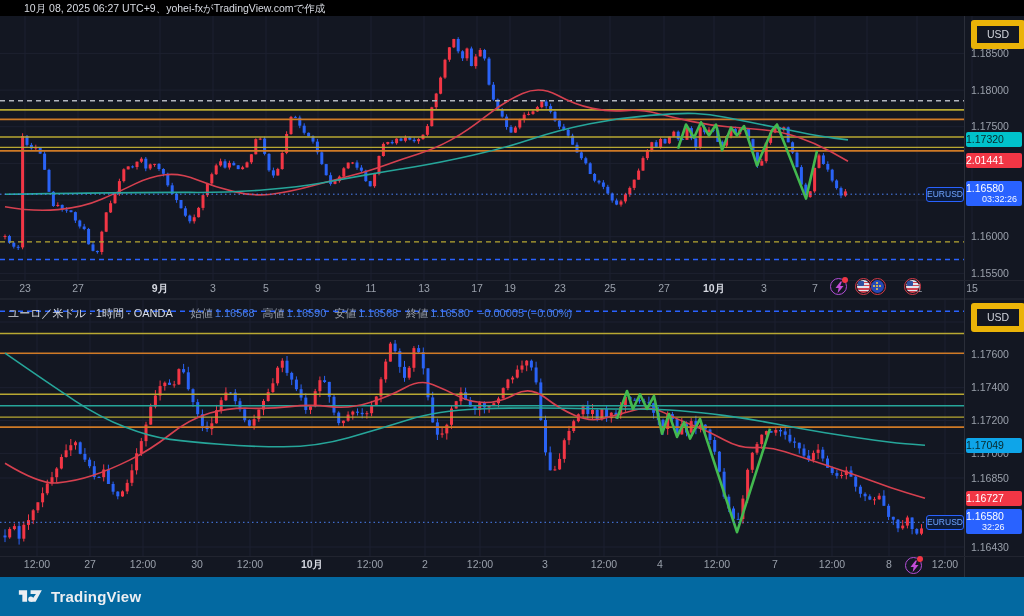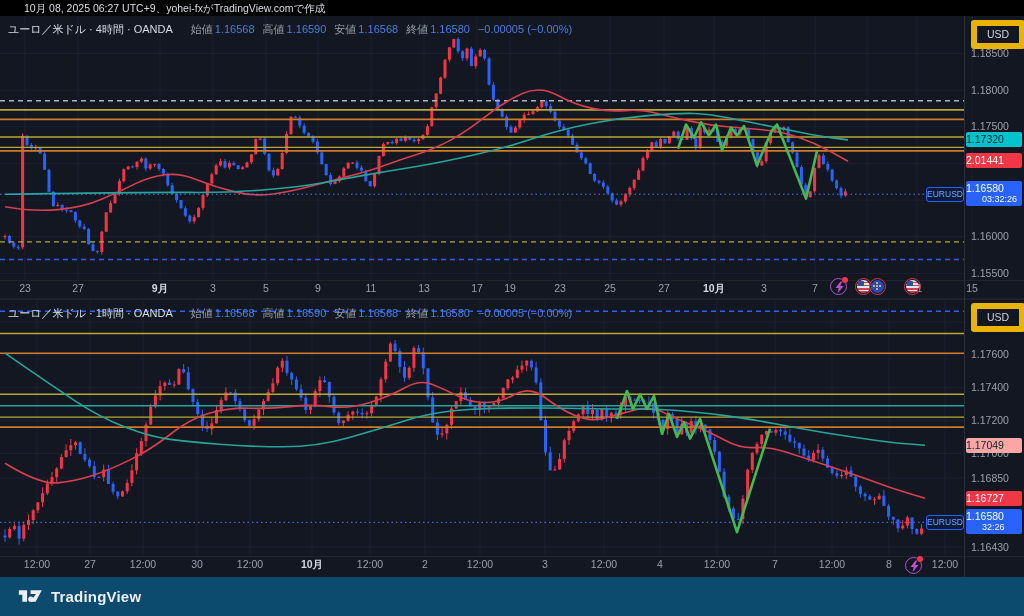--- a/index.html
+++ b/index.html
@@ -26,21 +26,21 @@
   .evt.flash{border:1.8px solid #b44fd8;background:#131722;}
   .evt.flash svg{position:absolute;left:2.5px;top:1.5px;}
   .evt.flag-us{border:1.8px solid #d63a47;overflow:hidden;}
   .evt.flag-us .inner{position:absolute;inset:1px;border-radius:50%;
        background:repeating-linear-gradient(180deg,#dfe4ee 0 1.6px,#cf4250 1.6px 3.2px);}
   .evt.flag-us .canton{position:absolute;left:1.5px;top:2px;width:6px;height:4.5px;background:#2e4f9e;border-radius:1px;}
   .evt.flag-eu{border:1.8px solid #d63a47;overflow:hidden;}
   .evt.flag-eu .inner{position:absolute;inset:1px;border-radius:50%;background:#2449b8;}
   .evt.flag-eu .stars{position:absolute;left:6px;top:6px;width:2px;height:2px;border-radius:50%;background:#ffd23e;
        box-shadow:3px 0 0 #ffd23e,-3px 0 0 #ffd23e,0 3px 0 #ffd23e,0 -3px 0 #ffd23e;}
-  .footer{position:absolute;left:0;top:577px;width:1024px;height:39px;background:#0c4a6e;}
+  .footer{position:absolute;left:0;top:577px;width:1024px;height:39px;background:#0369a1;}
   .brand{position:absolute;left:18px;top:9px;display:flex;align-items:center;color:#e6e8ec;}
   .brand .word{font-size:15px;font-weight:bold;letter-spacing:.2px;margin-left:7px;color:#eceef2;}
 </style>
 </head>
 <body>
 
 <div id="app">
   <div class="watermark-bar">10月 08, 2025 06:27 UTC+9、yohei-fxがTradingView.comで作成</div>
 
   <div class="chart-area">
@@ -950,21 +950,20 @@
           <text x="832" y="552" fill="#9aa0ab" font-size="10.5" text-anchor="middle" font-weight="normal" font-family="Liberation Sans, sans-serif">12:00</text>
           <text x="889" y="552" fill="#9aa0ab" font-size="10.5" text-anchor="middle" font-weight="normal" font-family="Liberation Sans, sans-serif">8</text>
           <text x="945" y="552" fill="#9aa0ab" font-size="10.5" text-anchor="middle" font-weight="normal" font-family="Liberation Sans, sans-serif">12:00</text>
         </g>
         <line x1="964.5" y1="0" x2="964.5" y2="561" stroke="#2a2e39" stroke-width="1"></line>
         <line x1="0" y1="283" x2="1024" y2="283" stroke="#2a2e39" stroke-width="1"></line>
         <line x1="0" y1="264.5" x2="1024" y2="264.5" stroke="#21242f" stroke-width="1"></line>
         <line x1="0" y1="540.5" x2="1024" y2="540.5" stroke="#21242f" stroke-width="1"></line>
       </svg>
 
-    <div class="legend" id="legend-top" style="top:6px;"><span class="sym">ユーロ／米ドル · 4時間 · OANDA</span><span class="lbl">始値</span><span class="val">1.16568</span><span class="lbl">高値</span><span class="val">1.16590</span><span class="lbl">安値</span><span class="val">1.16568</span><span class="lbl">終値</span><span class="val">1.16580</span><span class="chg">−0.00005 (−0.00%)</span></div>
     <div class="legend" id="legend-bottom" style="top:290px;"><span class="sym">ユーロ／米ドル · 1時間 · OANDA</span><span class="lbl">始値</span><span class="val">1.16568</span><span class="lbl">高値</span><span class="val">1.16590</span><span class="lbl">安値</span><span class="val">1.16568</span><span class="lbl">終値</span><span class="val">1.16580</span><span class="chg">−0.00005 (−0.00%)</span></div>
 
     <div class="usd-btn" style="left:971px;top:4px;">USD</div>
     <div class="usd-btn" style="left:971px;top:287px;">USD</div>
 
     <div id="overlays">
         <div class="price-tag" style="background: rgb(0, 194, 203); color: rgb(8, 40, 43); top: 116px;"><span>1.17320</span></div>
         <div class="price-tag" style="background: rgb(242, 54, 69); color: rgb(255, 255, 255); top: 137px;"><span>2.01441</span></div>
         <div class="price-tag" style="background: rgb(41, 98, 255); color: rgb(255, 255, 255); top: 165px;"><span>1.16580</span><span class="sub">03:32:26</span></div>
         <div class="sym-pill" style="left: 926px; top: 171px;">EURUSD</div>
@@ -979,21 +978,21 @@
           <span class="canton"></span>
         </div>
         <div class="evt flag-eu" style="left: 869px; top: 262px;">
           <span class="inner"></span>
           <span class="stars"></span>
         </div>
         <div class="evt flag-us" style="left: 904px; top: 262px;">
           <span class="inner"></span>
           <span class="canton"></span>
         </div>
-        <div class="price-tag" style="background: #fca5a5; color: rgb(8, 40, 43); top: 422px;"><span>1.17049</span></div>
+        <div class="price-tag" style="background: #0ea5e9; color: rgb(8, 40, 43); top: 422px;"><span>1.17049</span></div>
         <div class="price-tag" style="background: rgb(242, 54, 69); color: rgb(255, 255, 255); top: 475px;"><span>1.16727</span></div>
         <div class="price-tag" style="background: rgb(41, 98, 255); color: rgb(255, 255, 255); top: 493px;"><span>1.16580</span><span class="sub">32:26</span></div>
         <div class="sym-pill" style="left: 926px; top: 499px;">EURUSD</div>
         <div class="evt flash" style="left: 905px; top: 541px;">
           <svg width="11" height="13" viewBox="0 0 11 13">
             <path d="M6.5 .5 L1.5 7 H4.6 L3.6 12.3 L9.5 5 H6.2 L8 .5 Z" fill="#c24dd6"></path>
           </svg>
           <span class="dot"></span>
         </div>
       </div>

